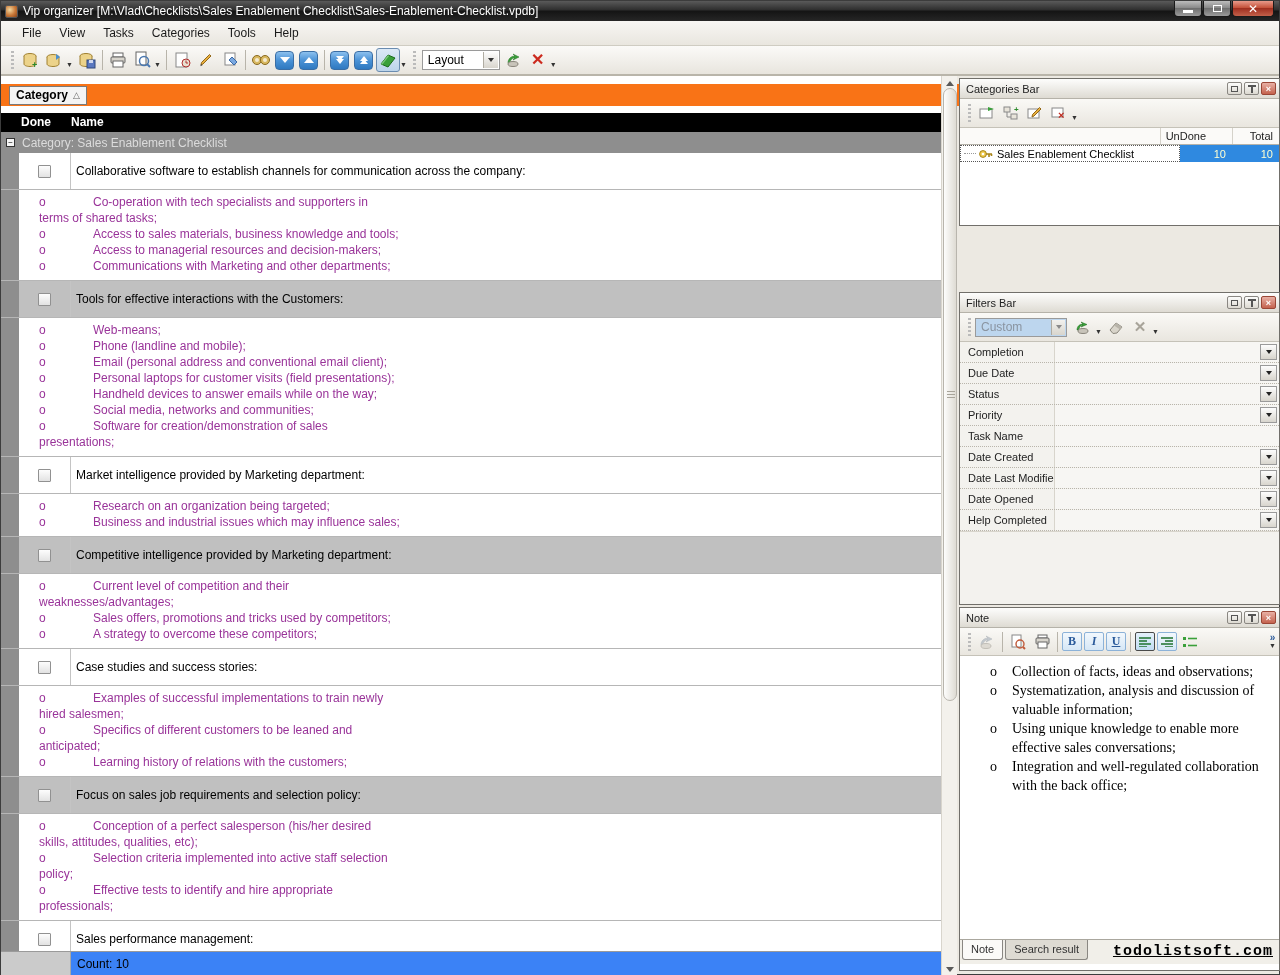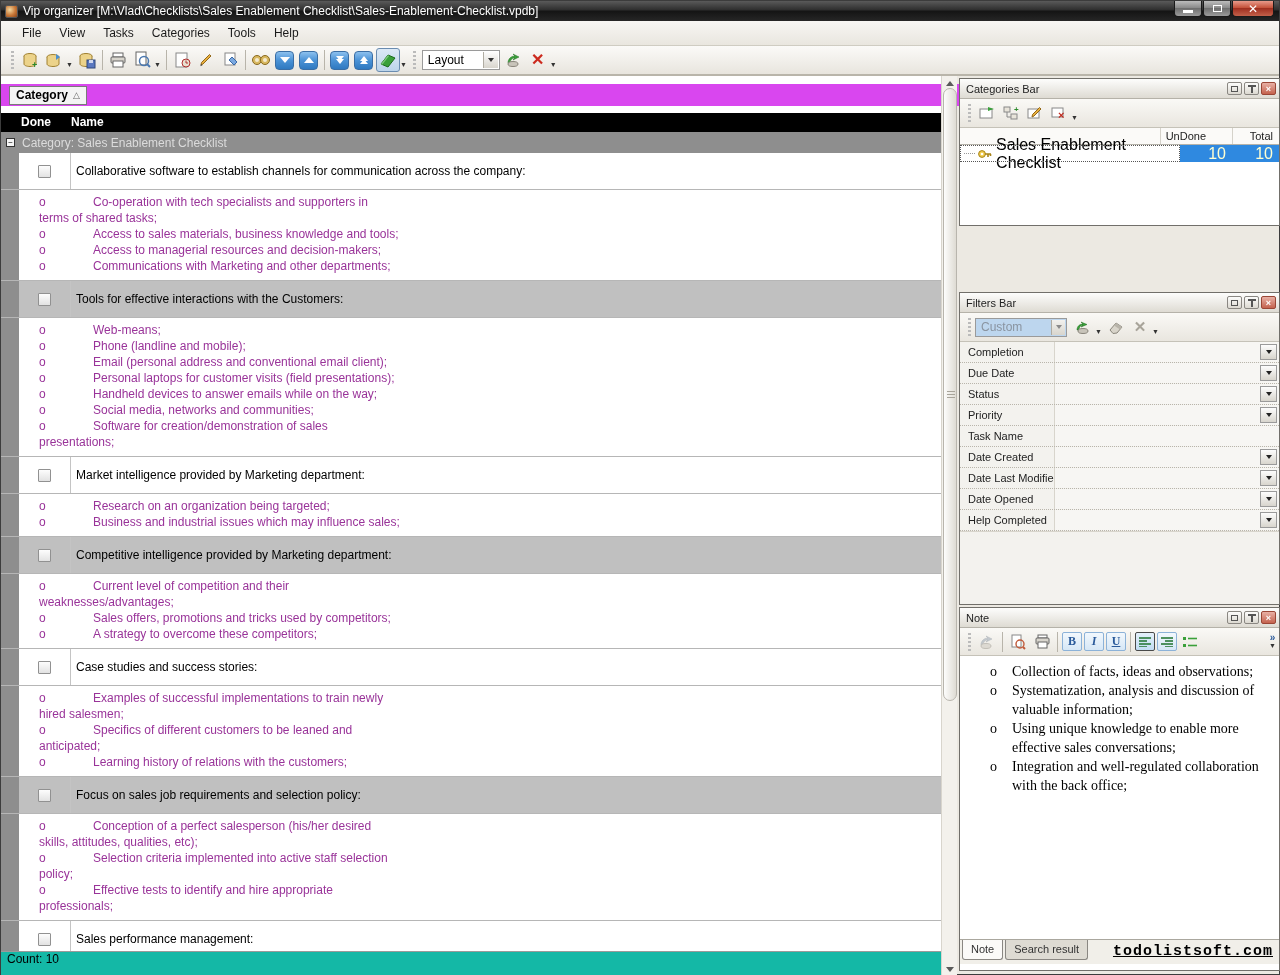--- a/index.html
+++ b/index.html
@@ -45,21 +45,21 @@
   .pressed { border:1px solid #6a8cb0; background:linear-gradient(#dce9f6,#bcd4ea); border-radius:3px; }
   .combo { width:78px; height:20px; border:1px solid #9a9a9a; background:#fff; font-size:12px;
     display:flex; align-items:center; padding-left:5px; position:relative; margin:0 2px; }
   .combo .cbtn { position:absolute; right:1px; top:1px; bottom:1px; width:15px;
     background:linear-gradient(#fdfdfd,#d8d5cd); border-left:1px solid #b0aca2; display:flex; align-items:center; justify-content:center; }
   .cbtn .tri { width:0; height:0; border-left:3px solid transparent; border-right:3px solid transparent; border-top:4px solid #333; }
   .red-x { color:#cc2a1e; font-size:16px; font-weight:bold; line-height:1; }
 
   
   .mainlist { position:absolute; left:0; top:75px; width:956px; height:900px; background:#fff; }
-  .groupbar { position:absolute; left:0; top:8px; width:1100px; height:22px; background:#d946ef; display:flex; align-items:center; }
+  .groupbar { position:absolute; left:0; top:8px; width:1100px; height:22px; background:#f97316; display:flex; align-items:center; }
   .groupbox { margin-left:8px; background:#f4f4f4; border:1px solid #7a7a7a; font-size:12px; font-weight:bold;
     color:#000; padding:1px 6px 2px 6px; display:flex; align-items:center; gap:5px; }
   .sort-tri { font-size:9px; color:#666; font-weight:normal; }
   .colheader { position:absolute; left:0; top:37px; width:940px; height:19px; background:#000; color:#fff;
     font-size:12px; font-weight:bold; display:flex; }
   .colheader .c-done { width:70px; text-align:center; line-height:19px; }
   .colheader .c-name { flex:1; text-align:left; line-height:19px; }
   .listbody { position:absolute; left:0; top:56px; width:940px; height:819px; overflow:hidden; background:#fff; }
   .grouprow { height:21px; background:#8e8e8e; color:#dcdcdc; font-size:12px; display:flex; align-items:center; }
   .expander { width:9px; height:9px; background:#f5f5f5; border:1px solid #333; margin:0 7px 0 5px;
@@ -67,22 +67,22 @@
   .task-row { display:flex; border-bottom:1px solid #b6b6b6; height:37px; background:#fff; }
   .task-row.shade { background:#c0c0c0; }
   .lstrip { width:18px; background:#8e8e8e; flex:none; align-self:stretch; }
   .done-cell { width:52px; flex:none; border-right:1px solid #c4c4c4; display:flex; align-items:center; justify-content:center; }
   .checkbox { width:13px; height:13px; border:1px solid #919191; background:linear-gradient(#fdfdfd,#e2e2e2); border-radius:1px; }
   .name-cell { flex:1; display:flex; align-items:center; font-size:12px; color:#000; padding-left:5px; }
   .sub-block { display:flex; border-bottom:1px solid #b6b6b6; background:#fff; }
   .sub-content { padding:4px 0 6px 20px; }
   .sub-line { font-size:12px; line-height:16px; color:#993399; white-space:pre; }
   .sub-line .bullet { display:inline-block; width:54px; }
-  .list-footer { position:absolute; left:0; top:875px; width:940px; height:25px; background:#14b8a6;
-    border-top:1px solid #9a9a9a; display:flex; font-size:12px;flex-direction:column; }
+  .list-footer { position:absolute; left:0; top:875px; width:940px; height:25px; background:#3b82f6;
+    border-top:1px solid #9a9a9a; display:flex; font-size:12px; }
   .footer-box { width:70px; background:#cbcbcb; border-right:1px solid #a8a8a8; }
   .footer-count { display:flex; align-items:center; padding-left:6px; color:#000; }
 
   
   .vscroll { position:absolute; left:940px; top:0; width:16px; height:900px; background:#f3f1ec; border-left:1px solid #d8d5cd; }
   .sb-arrow { position:absolute; left:1px; width:14px; height:14px; display:flex; align-items:center; justify-content:center; }
   .sb-tri-up { width:0;height:0;border-left:4px solid transparent;border-right:4px solid transparent;border-bottom:5px solid #5a5a5a; }
   .sb-tri-dn { width:0;height:0;border-left:4px solid transparent;border-right:4px solid transparent;border-top:5px solid #5a5a5a; }
   .sb-thumb { position:absolute; left:1px; top:12px; width:14px; height:613px; border:1px solid #b8b5ad;
     border-radius:7px; background:linear-gradient(90deg,#fdfdfc,#dedbd3); }
@@ -102,21 +102,21 @@
   .pin-g:before { content:""; position:absolute; left:0; top:1px; width:8px; height:2px; background:#555; }
   .pin-g:after { content:""; position:absolute; left:3px; top:3px; width:2px; height:6px; background:#555; }
   .p-tools { height:29px; background:linear-gradient(#faf9f6,#e9e6df); border-bottom:1px solid #c5c2b8;
     display:flex; align-items:center; padding-left:4px; }
 
   
   .cat-grid-head { height:17px; display:flex; font-size:11px; color:#222; border-bottom:1px solid #b5b2a9; background:#fbfaf8; }
   .cg-tree { flex:1; }
   .cg-col { width:52px; text-align:right; padding-right:6px; border-left:1px solid #d5d2ca; line-height:16px;margin-left:20px; }
   .cg-col.total { width:47px; }
-  .cat-row { height:17px; display:flex; font-size:16px; align-items:stretch; }
+  .cat-row { height:17px; display:flex; font-size:11px; align-items:stretch; }
   .cat-label-wrap { flex:1; display:flex; align-items:center; outline:1px dotted #555; outline-offset:-1px; }
   .tree-dots { width:12px; height:1px; border-top:1px dotted #999; margin:0 2px 0 4px; }
   .cat-cell { width:52px; background:#2f89e0; color:#ffffd2; text-align:right; padding:1px 6px 0 0; line-height:16px; }
   .cat-cell.total { width:47px; }
 
   
   .f-combo { width:92px; height:19px; border:1px solid #9a9a9a; background:#bdd6ee; position:relative;
     display:flex; align-items:center; padding-left:5px; font-size:12px; color:#8a94a0; margin-right:4px; }
   .f-combo .cbtn { position:absolute; right:1px; top:1px; bottom:1px; width:14px;
     background:linear-gradient(#f2f1ee,#d8d5cd); border-left:1px solid #b0aca2; display:flex; align-items:center; justify-content:center; }

